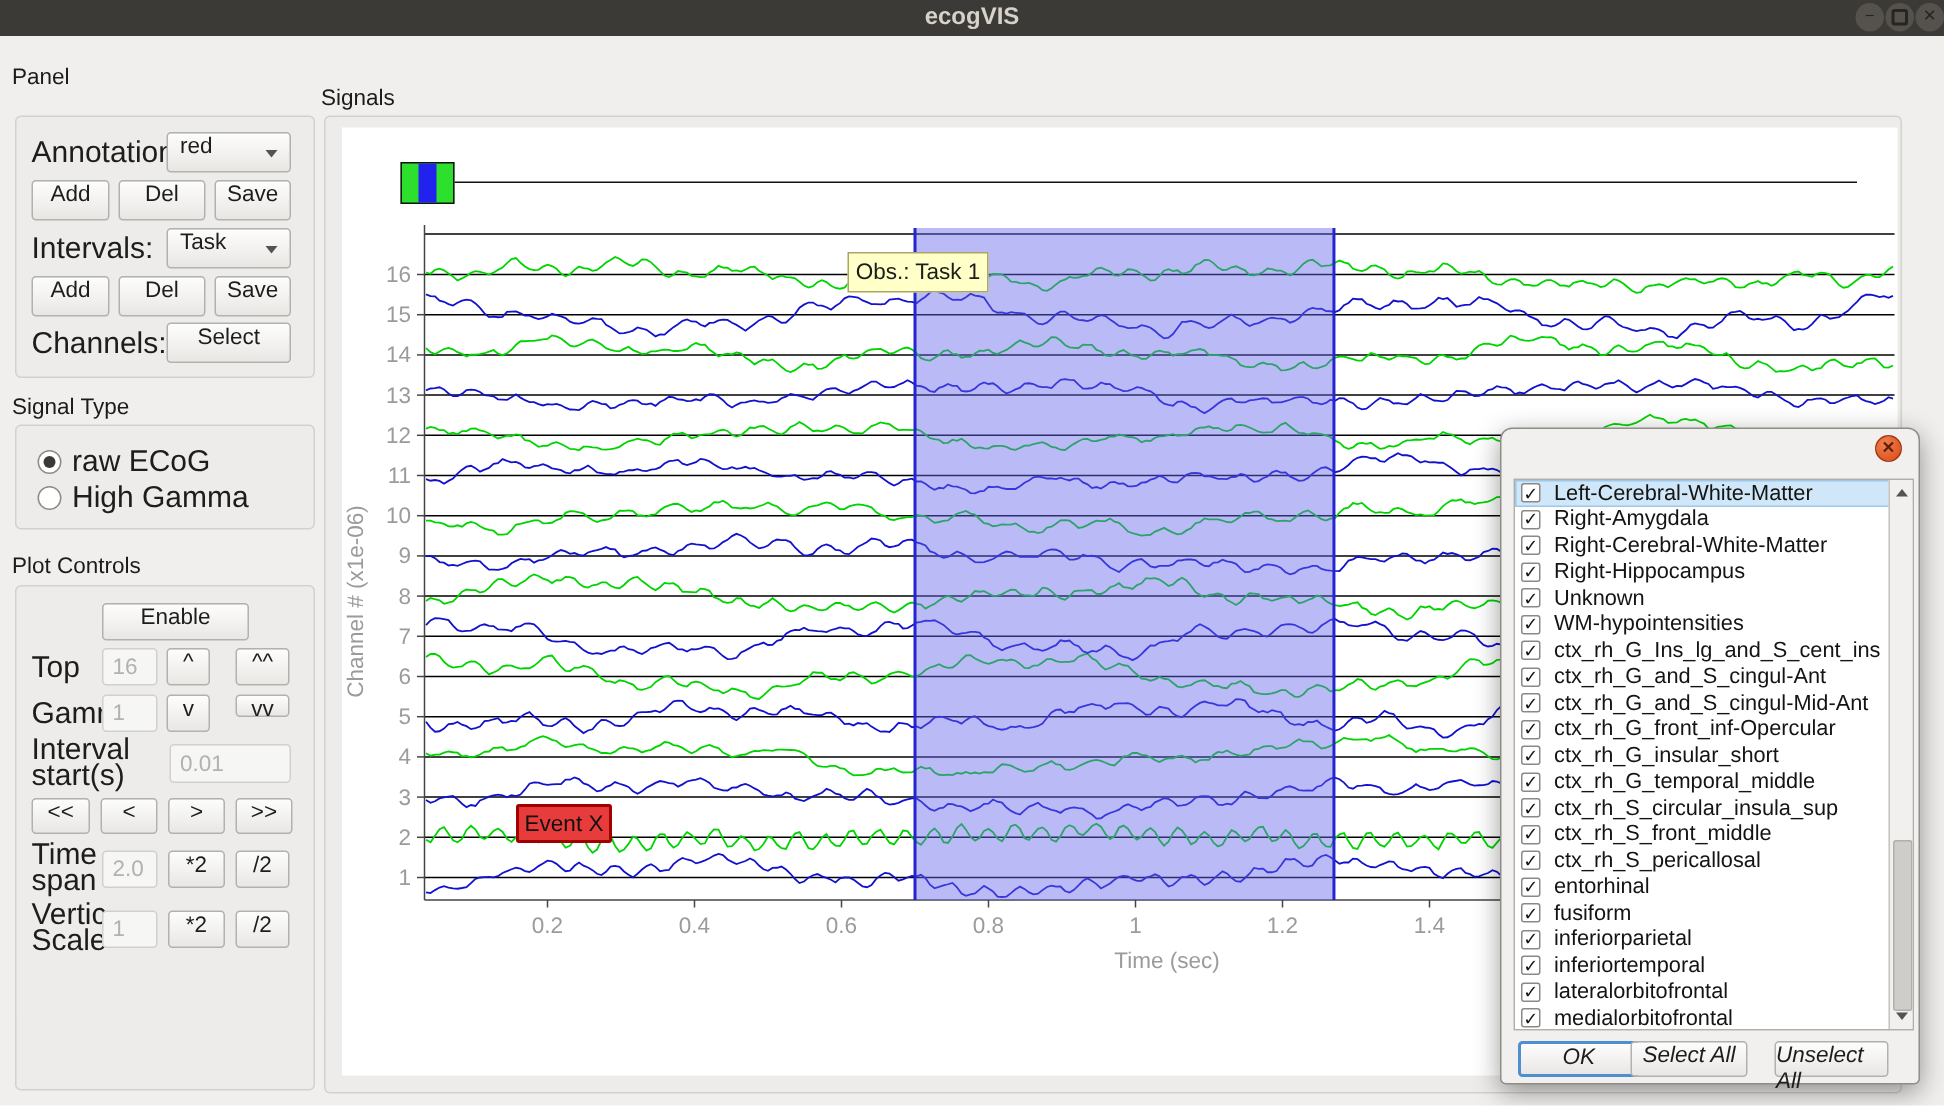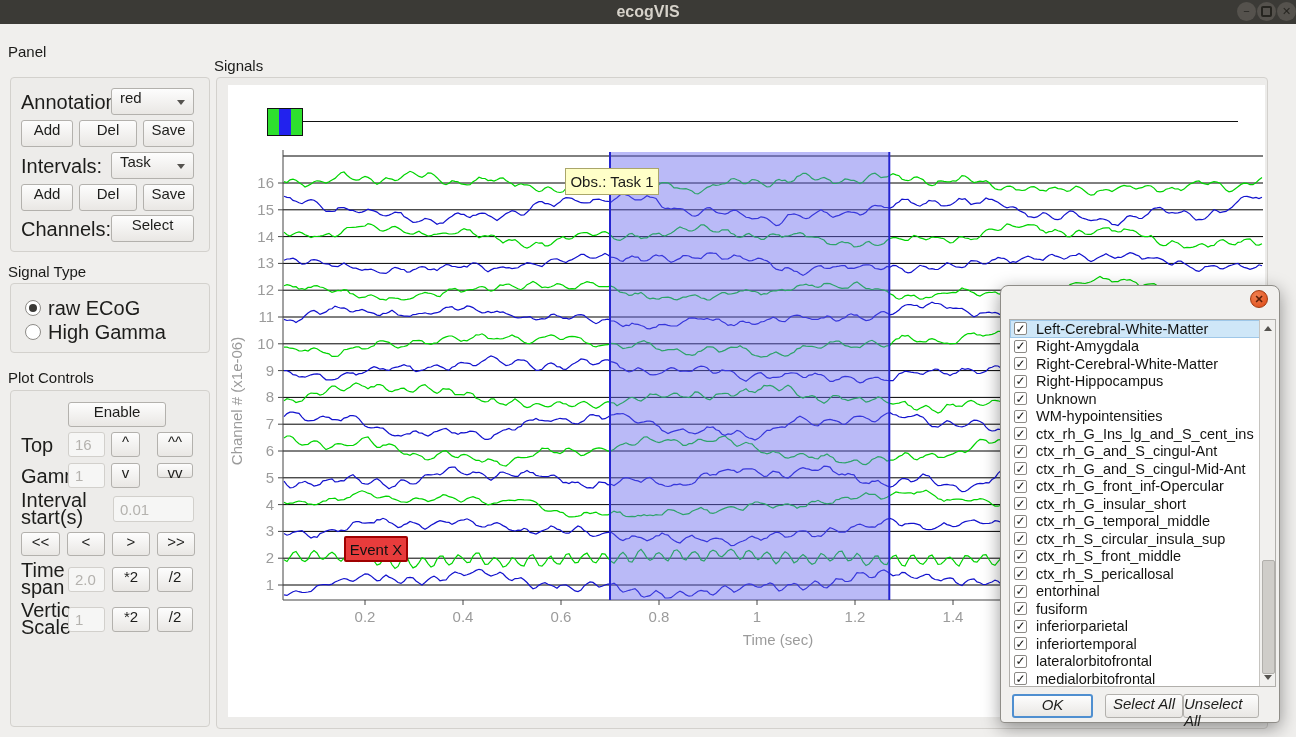--- a/index.html
+++ b/index.html
@@ -352,17 +352,17 @@
           <span class="cb">✓</span>
           <span>medialorbitofrontal</span>
         </div>
         <div class="sbar">
         <div class="sb-arrow sb-up"></div>
         <div class="sb-thumb" style="top:240px;height:112px"></div>
         <div class="sb-arrow sb-down"></div>
       </div>
     </div>
     <div class="btn dlg-btn ok-btn" style="left:11px;width:81px">OK</div>
-    <div class="btn dlg-btn" style="left:104px;width:78px">Select All</div>
+    <div class="btn dlg-btn" style="left:86px;width:78px">Select All</div>
     <div class="btn dlg-btn" style="left:182px;width:76px">Unselect All</div>
   </div>
 
 </div>
 
 </body></html>

